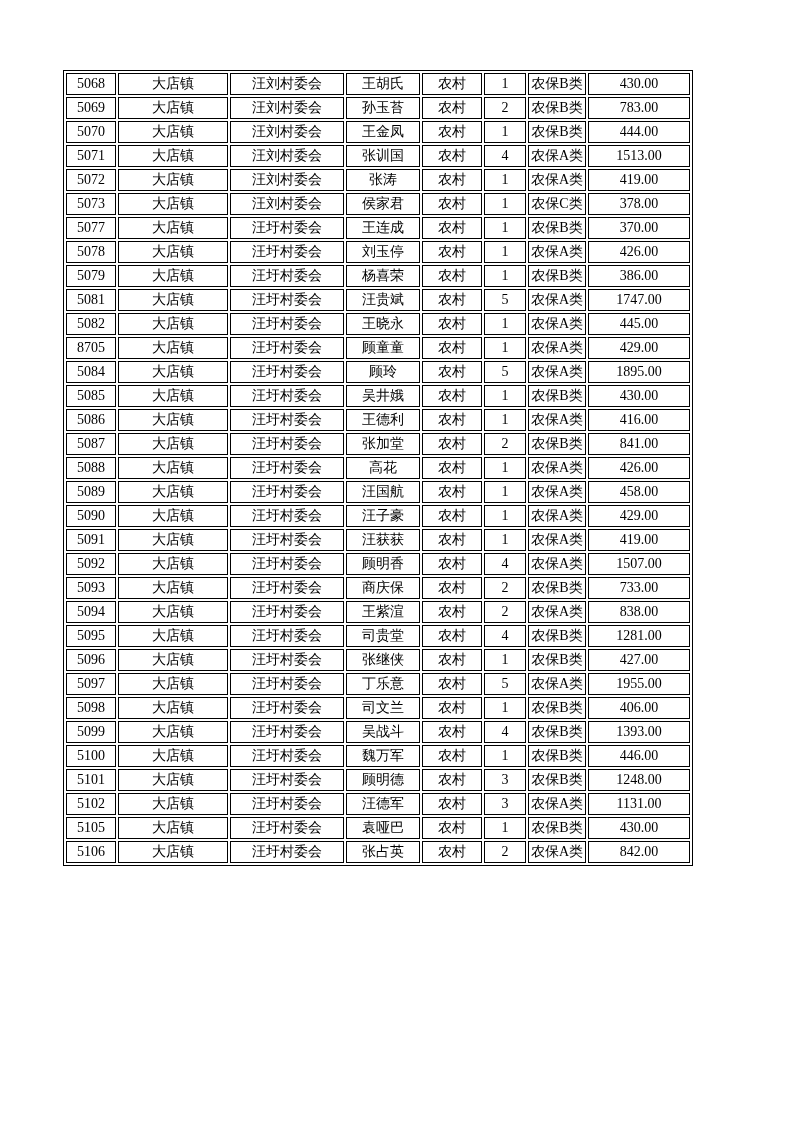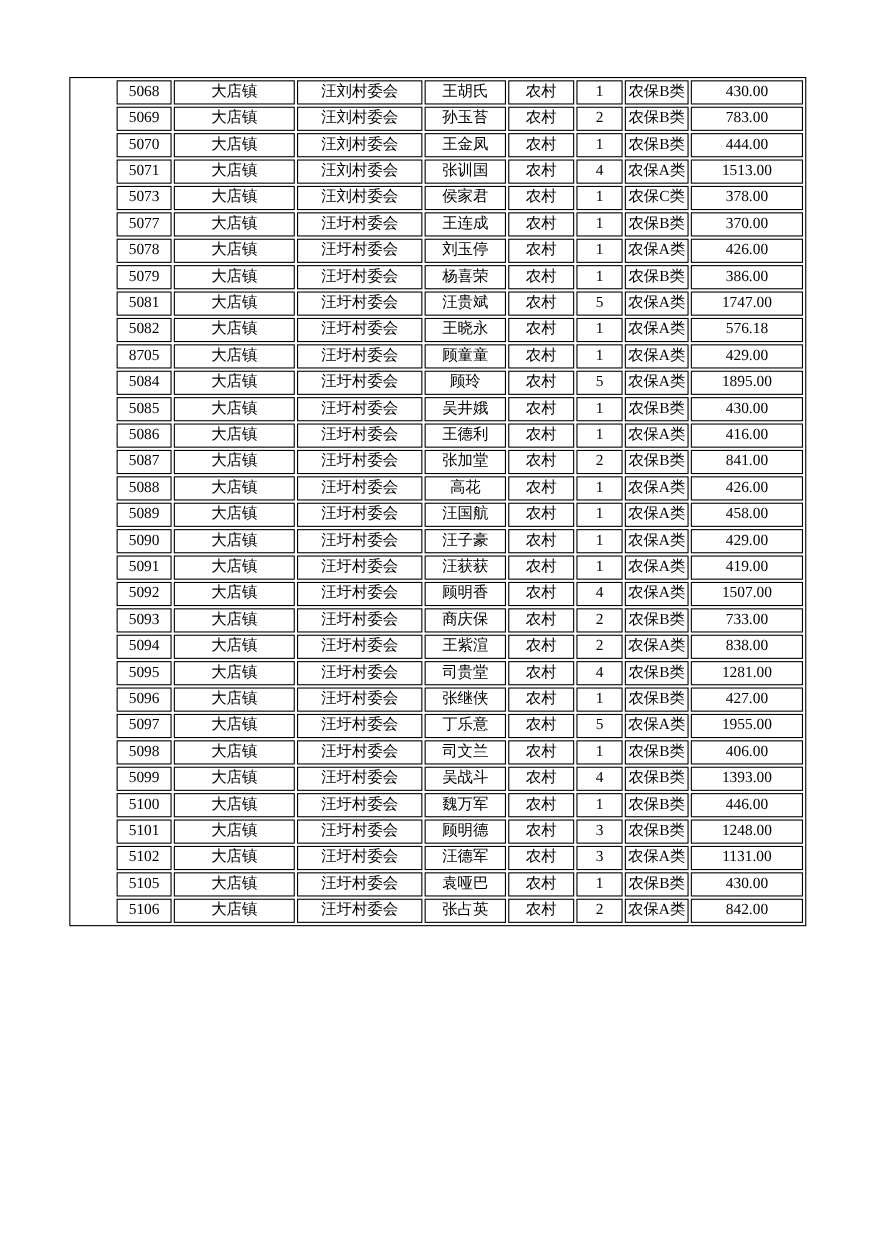--- a/index.html
+++ b/index.html
@@ -20,21 +20,20 @@
   }
   table.roster {
     position: absolute;
     left: 63px;
     top: 70px;
     border-collapse: separate;
     border-spacing: 2px;
     border: 1px solid #000000;
     table-layout: fixed;
     background: #ffffff;
-    padding-left: 40px;
   }
   table.roster td {
     border: 1px solid #000000;
     height: 20px;
     padding: 0;
     text-align: center;
     vertical-align: middle;
     font-size: 14px;
     line-height: 20px;
     white-space: nowrap;
@@ -100,20 +99,30 @@
           <td>5071</td>
           <td>大店镇</td>
           <td>汪刘村委会</td>
           <td>张训国</td>
           <td>农村</td>
           <td>4</td>
           <td>农保A类</td>
           <td>1513.00</td>
         </tr>
         <tr>
+          <td>5072</td>
+          <td>大店镇</td>
+          <td>汪刘村委会</td>
+          <td>张涛</td>
+          <td>农村</td>
+          <td>1</td>
+          <td>农保A类</td>
+          <td>419.00</td>
+        </tr>
+        <tr>
           <td>5073</td>
           <td>大店镇</td>
           <td>汪刘村委会</td>
           <td>侯家君</td>
           <td>农村</td>
           <td>1</td>
           <td>农保C类</td>
           <td>378.00</td>
         </tr>
         <tr>
@@ -157,21 +166,21 @@
           <td>1747.00</td>
         </tr>
         <tr>
           <td>5082</td>
           <td>大店镇</td>
           <td>汪圩村委会</td>
           <td>王晓永</td>
           <td>农村</td>
           <td>1</td>
           <td>农保A类</td>
-          <td>576.18</td>
+          <td>445.00</td>
         </tr>
         <tr>
           <td>8705</td>
           <td>大店镇</td>
           <td>汪圩村委会</td>
           <td>顾童童</td>
           <td>农村</td>
           <td>1</td>
           <td>农保A类</td>
           <td>429.00</td>

